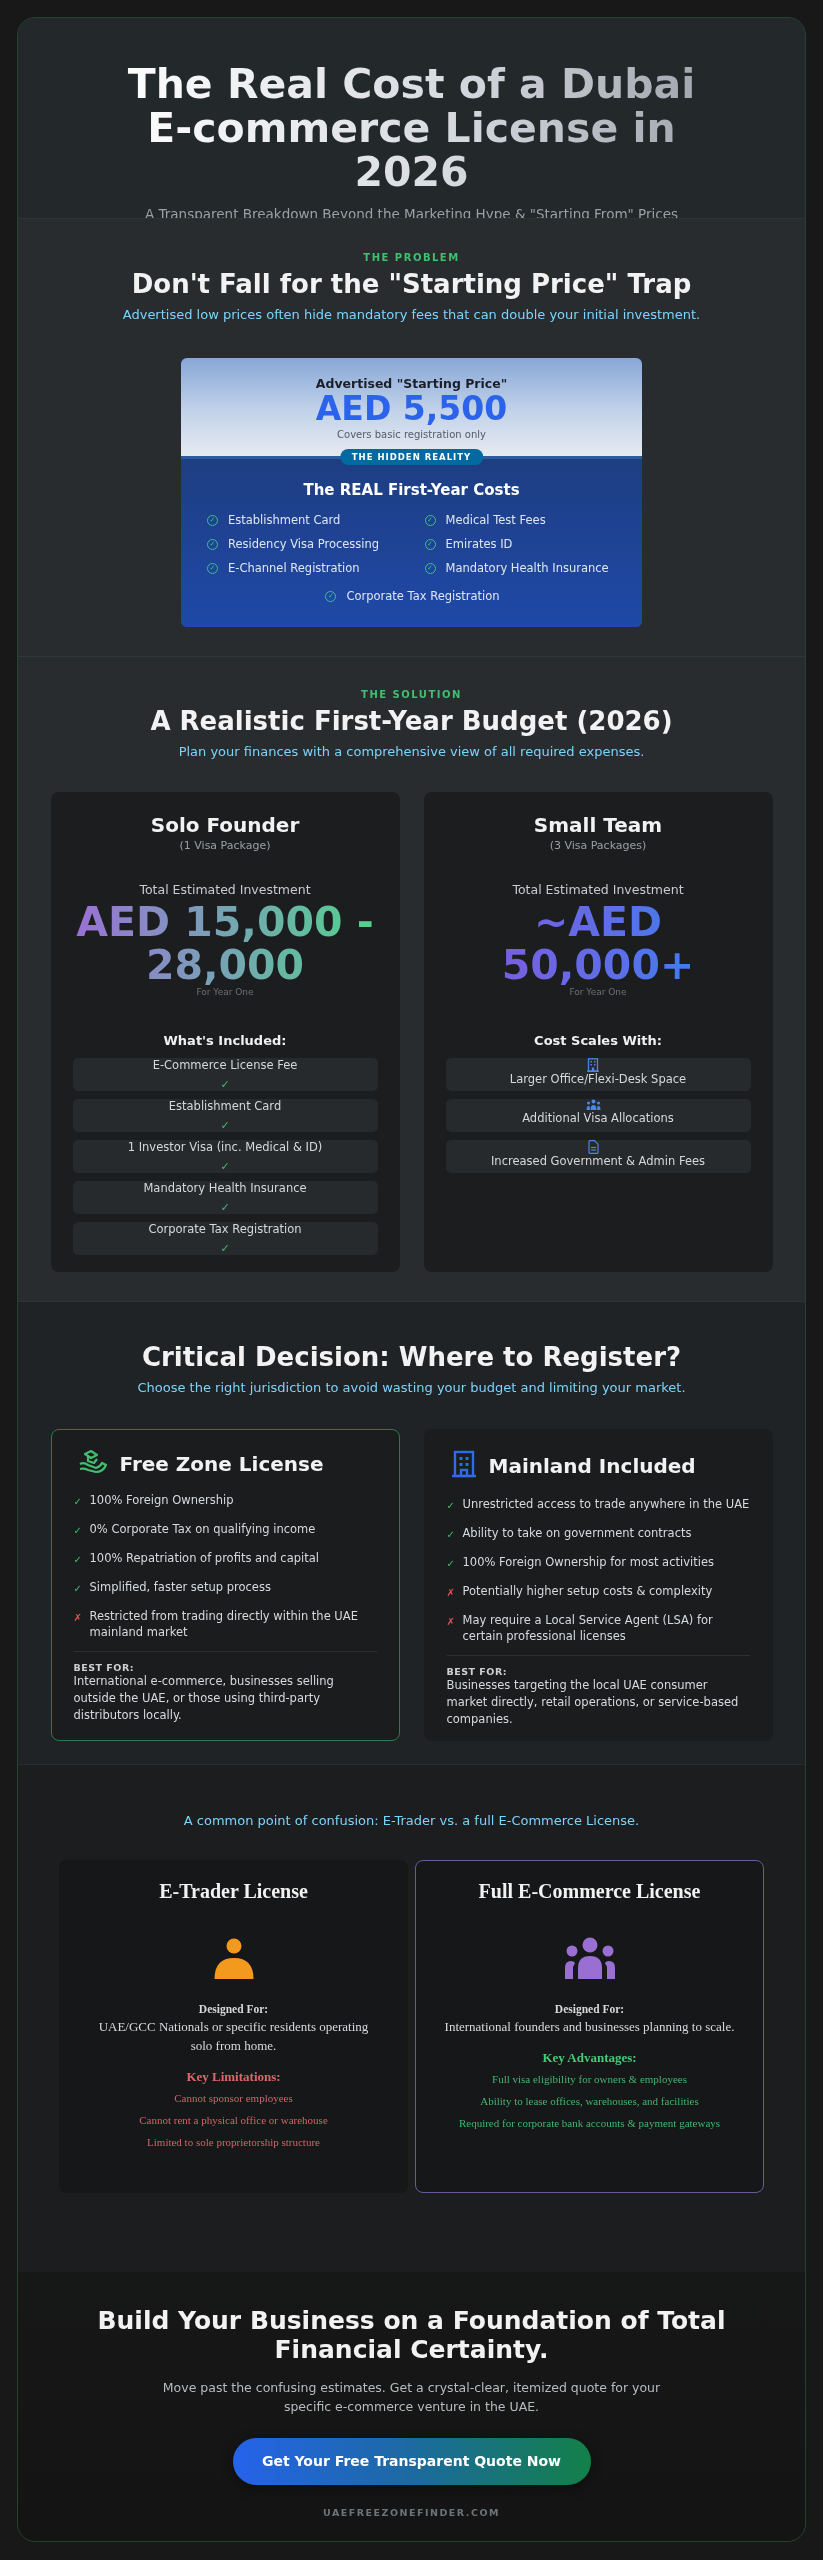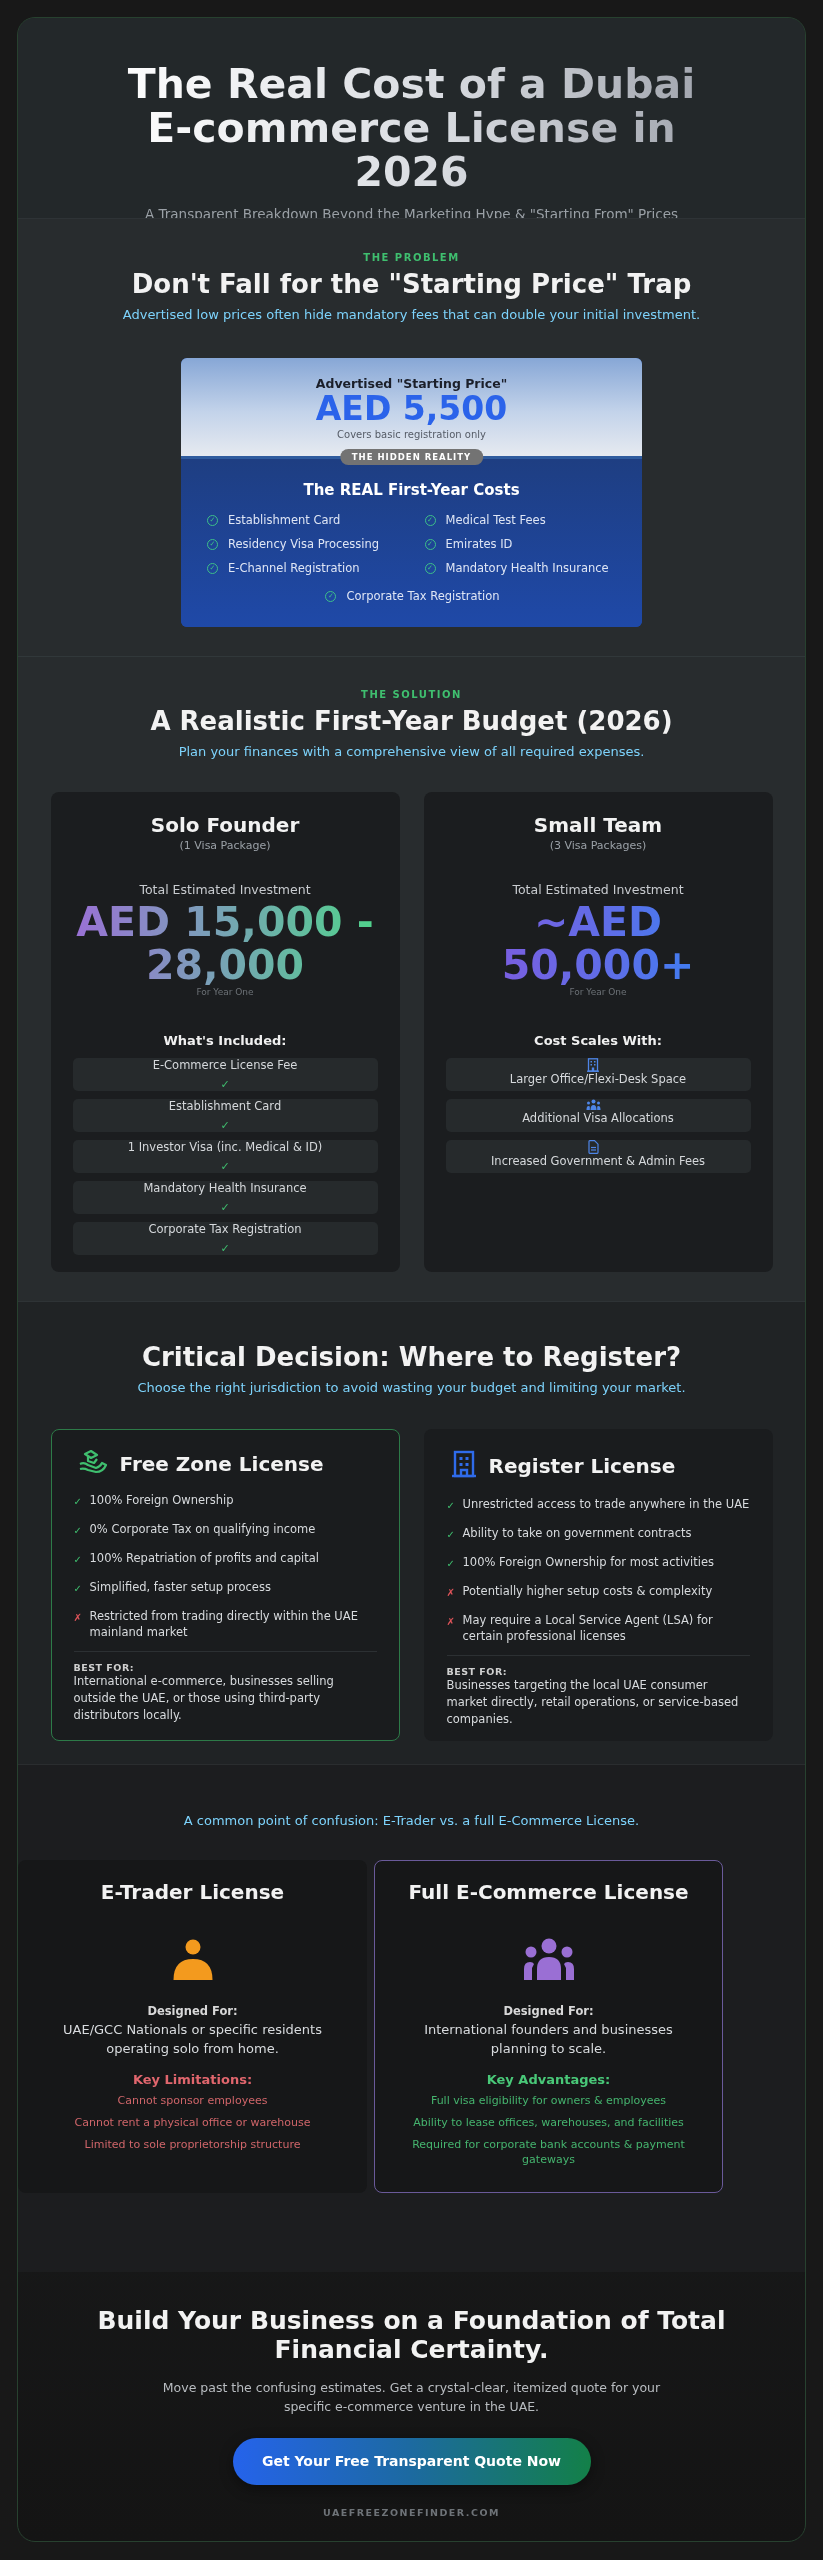--- a/index.html
+++ b/index.html
@@ -37,21 +37,21 @@
   .trap-top {
     height: 98px; padding-top: 18px;
     background: linear-gradient(180deg, #87a7d6 0%, #c3d3ea 55%, #e6eaf0 100%);
   }
   .trap-top .lbl { font-size: 12.5px; font-weight: bold; color: #1b1f2a; }
   .trap-top .price { font-size: 33px; font-weight: bold; color: #2b63ea; line-height: 36px; }
   .trap-top .note { font-size: 10px; color: #555b66; margin-top: 2px; }
   .trap-divider { height: 3px; background: #2f5c9e; position: relative; }
   .badge {
     position: absolute; left: 50%; top: -7px; transform: translateX(-50%);
-    background: #737373; color: #fff; font-size: 8.5px; font-weight: bold; letter-spacing: 1px;
+    background: #0369a1; color: #fff; font-size: 8.5px; font-weight: bold; letter-spacing: 1px;
     padding: 3px 12px; border-radius: 10px; white-space: nowrap;
   }
   .trap-bottom {
     padding: 22px 20px 24px;
     background: linear-gradient(180deg, #1e3e82 0%, #1f49a8 100%);
   }
   .trap-bottom h3 { font-size: 15px; font-weight: bold; color: #ffffff; }
   .cost-grid { display: grid; grid-template-columns: 1fr 1fr; row-gap: 10px; margin-top: 14px; text-align: left; padding-left: 2px; }
   .cost-item { display: flex; align-items: center; font-size: 11.5px; color: #dfe6f5; }
   .cost-item.center { grid-column: 1 / span 2; justify-content: center; margin-top: 4px; }
@@ -98,21 +98,21 @@
   .lic ul { list-style: none; margin-top: 14px; }
   .lic li { display: flex; font-size: 11.5px; color: #d8dbde; line-height: 16px; margin-bottom: 11px; }
   .lic li .mk { width: 16px; flex-shrink: 0; font-size: 10px; padding-top: 2px; }
   .mk.ok { color: #3fbf6f; }
   .mk.no { color: #e0545a; }
   .lic hr { border: none; border-top: 1px solid #2c3033; margin: 6px 0 10px; }
   .lic .bf { font-size: 9.5px; font-weight: bold; color: #d0d0d0; letter-spacing: 0.5px; }
   .lic .bft { font-size: 11.5px; color: #d8dbde; line-height: 17px; }
 
   .ambition { height: 508px; padding-top: 40px; background: #1c1d1f; border-top: 1px solid #2a2d2f; }
-  .amb-wrap { display: flex; gap: 7px; justify-content: flex-start; margin-top: 32px; }
+  .amb-wrap { display: flex; gap: 7px; justify-content: center; margin-top: 32px; font-family: Liberation Serif, serif; }
   .amb { width: 349px; height: 333px; background: #161718; border-radius: 8px; padding-top: 19px; border: 1px solid transparent; }
   .amb.ec { border-color: #6a5a9a; }
   .amb h3 { font-size: 20px; font-weight: bold; color: #f2f2f2; }
   .amb .pic { height: 62px; margin-top: 14px; display: flex; justify-content: center; align-items: flex-end; }
   .amb .df { font-size: 11.5px; font-weight: bold; color: #d8d8d8; margin-top: 24px; }
   .amb .dft { font-size: 13px; color: #d8dbde; line-height: 19px; width: 290px; margin: 2px auto 0; }
   .amb .kh { font-size: 13px; font-weight: bold; margin-top: 14px; }
   .kh.red { color: #e0666d; }
   .kh.green { color: #49c878; }
   .amb ul { list-style: none; margin-top: 6px; }
@@ -329,21 +329,21 @@
             <svg width="26" height="28" viewBox="0 0 26 28">
                 <rect x="4" y="2" width="18" height="24" fill="none" stroke="#2f6bea" stroke-width="2.4"></rect>
                 <rect x="8.5" y="7" width="3" height="3" fill="#2f6bea"></rect>
                 <rect x="14.5" y="7" width="3" height="3" fill="#2f6bea"></rect>
                 <rect x="8.5" y="13" width="3" height="3" fill="#2f6bea"></rect>
                 <rect x="14.5" y="13" width="3" height="3" fill="#2f6bea"></rect>
                 <path d="M10 26 L10 20 L16 20 L16 26" fill="none" stroke="#2f6bea" stroke-width="2.4"></path>
                 <line x1="1" y1="26" x2="25" y2="26" stroke="#2f6bea" stroke-width="2.4"></line>
               </svg>
           </span>
-          <h3>Register License</h3>
+          <h3>Mainland Included</h3>
         </div>
         <ul>
           <li>
               <span class="mk ok">✓</span>
               <span>Unrestricted access to trade anywhere in the UAE</span>
             </li>
           <li>
               <span class="mk ok">✓</span>
               <span>Ability to take on government contracts</span>
             </li>

